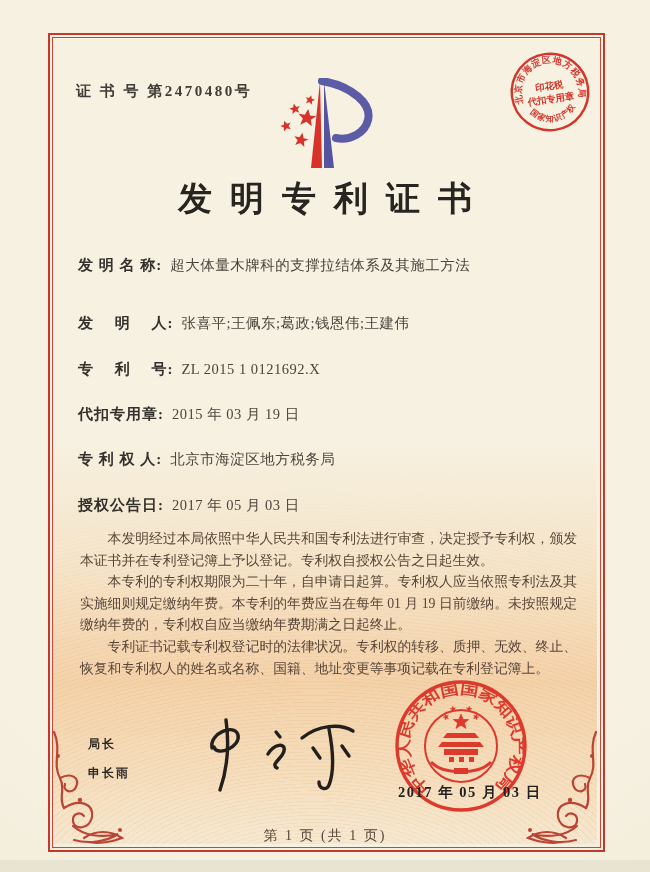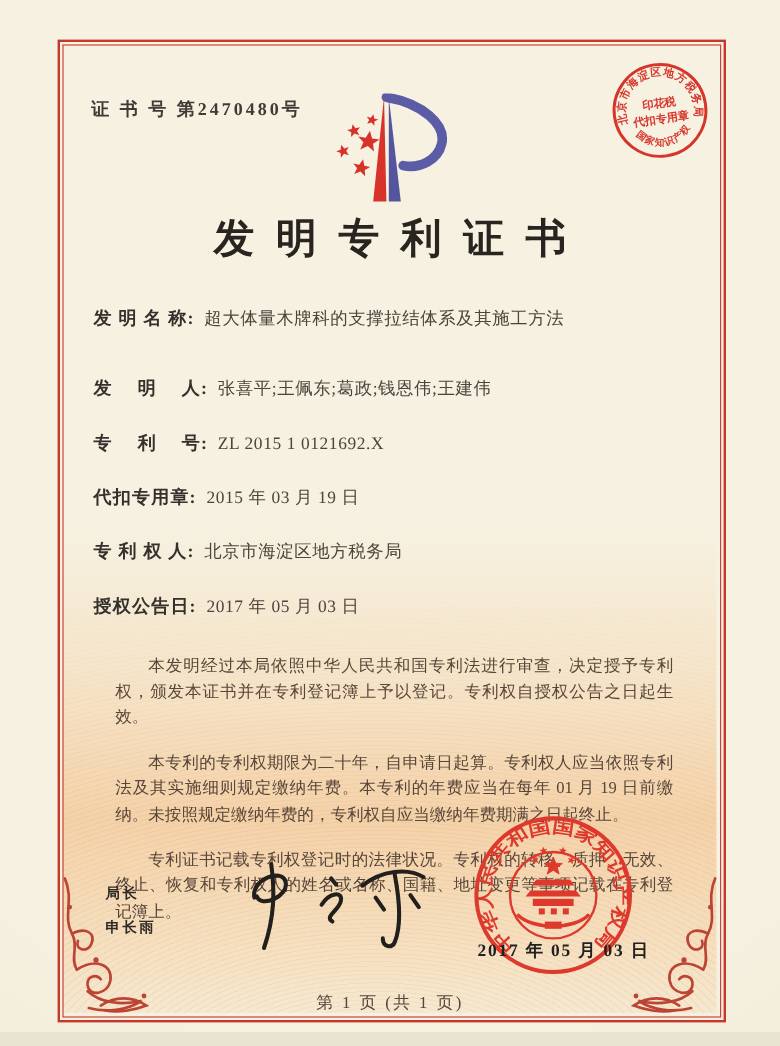--- a/index.html
+++ b/index.html
@@ -28,21 +28,21 @@
     letter-spacing:2.5px;font-weight:600;}
   .title{position:absolute;left:0;top:176px;width:100%;text-align:center;
     font-size:34px;font-weight:700;color:#282420;letter-spacing:18px;
     text-indent:18px;}
   .field{position:absolute;left:78px;right:70px;display:flex;align-items:baseline;}
   .flabel{font-weight:700;color:#34302c;font-size:15px;white-space:pre;
     margin-right:8px;letter-spacing:1px;flex:none;}
   .fvalue{color:#4d443d;font-size:14.5px;letter-spacing:.5px;}
   .body-text{position:absolute;left:80px;top:528px;width:497px;
     font-size:13.8px;line-height:21.6px;color:#584639;text-align:justify;}
-  .body-text p{margin:16px;text-indent:2em;}
+  .body-text p{margin:0;text-indent:2em;}
   .director{position:absolute;left:88px;font-size:12px;font-weight:700;color:#2e2a26;
     letter-spacing:2px;}
   .sig{position:absolute;left:190px;top:708px;}
   .seal-date{position:absolute;left:398px;top:783px;font-size:14.5px;color:#23211f;
     letter-spacing:1.5px;font-weight:600;z-index:4;}
   .footer{position:absolute;left:0;top:827px;width:100%;text-align:center;
     font-size:14px;color:#55453a;letter-spacing:2px;}
   svg{display:block;}
   .abs{position:absolute;}
 </style>

